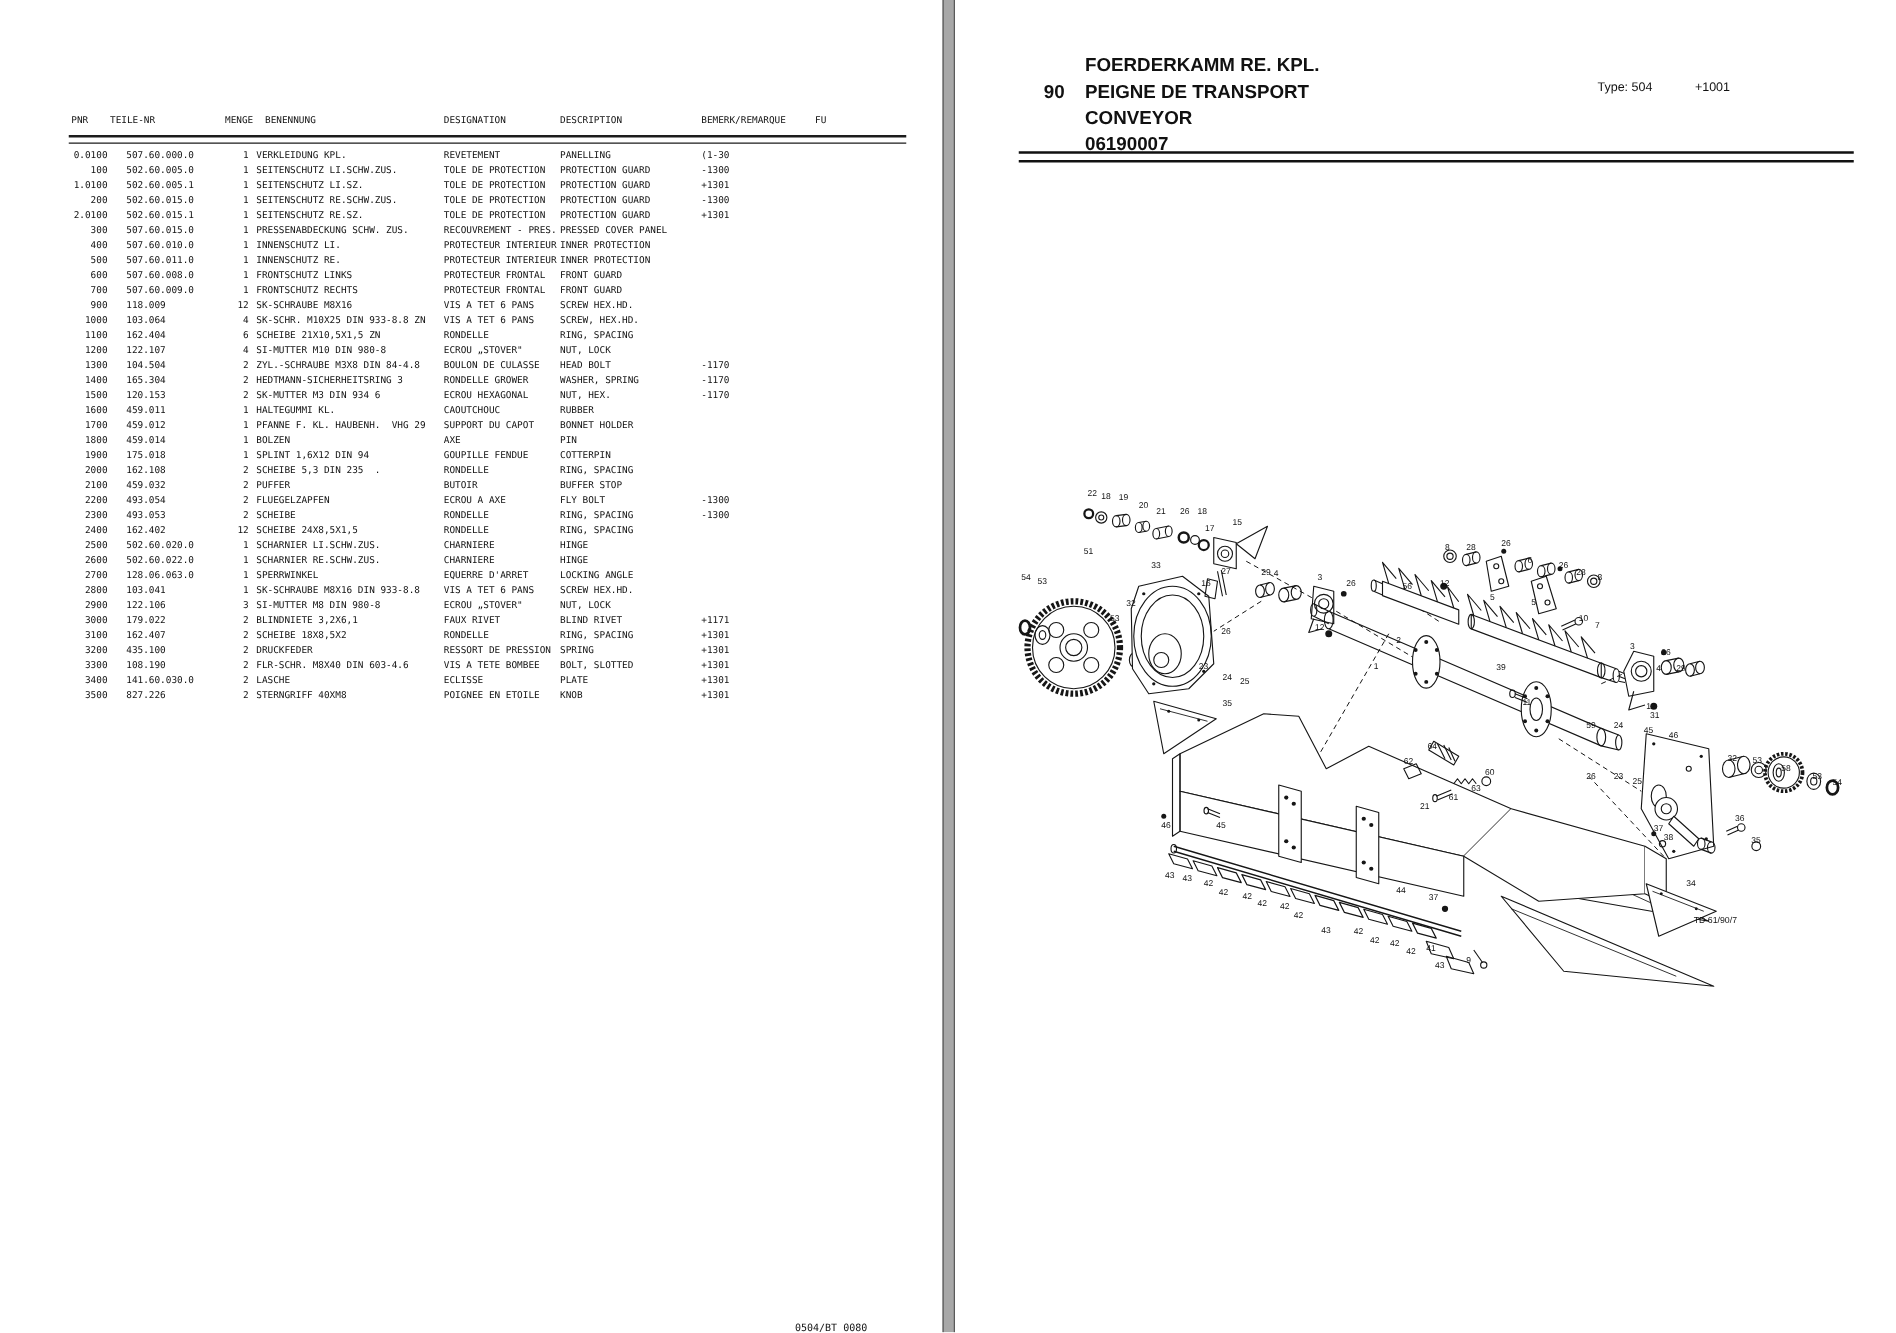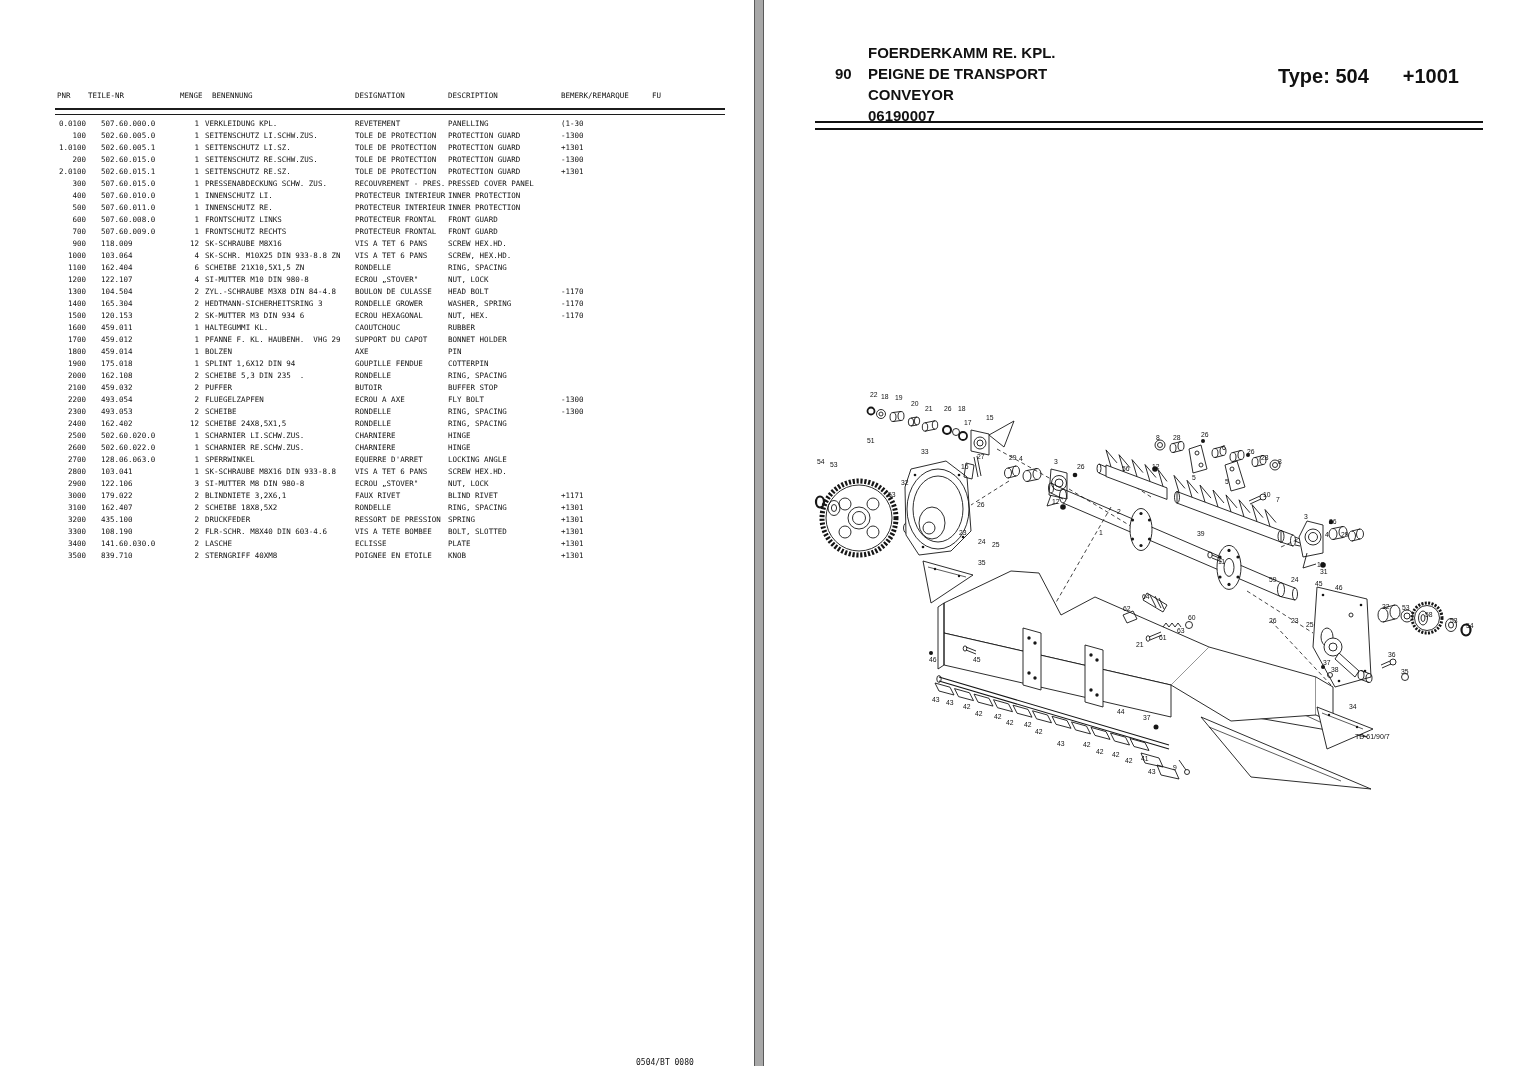--- a/index.html
+++ b/index.html
@@ -20,21 +20,21 @@
   .c4{padding-left:6px}.c5{padding-left:6px}.c6{padding-left:6px}.c7{padding-left:7px}
   .page-foot{position:absolute;left:636px;top:1010px;font-size:8px;white-space:pre;}
   
   .divider{position:absolute;left:754px;top:0;width:10px;height:1066px;background:#a8a8a8;
            border-left:1px solid #5a5a5a;border-right:1px solid #5a5a5a;box-sizing:border-box;}
   
   .page-right{position:absolute;left:765px;top:0;width:752px;height:1066px;background:#fff;
               font-family:"Liberation Sans", sans-serif;}
   .pg-num{position:absolute;left:50px;top:65px;font-size:15px;font-weight:bold;margin-left:20px;}
   .title-block{position:absolute;left:103px;top:42px;font-size:15px;font-weight:bold;line-height:21px;white-space:pre;}
-  .type-info{position:absolute;left:513px;top:65px;font-size:20px;font-weight:bold;}
+  .type-info{position:absolute;left:513px;top:65px;font-size:10px;font-weight:normal;}
   .type-info .plus{margin-left:34px;}
   .rule-dbl2{position:absolute;left:50px;top:121px;width:668px;height:5px;
              border-top:2.5px solid #111;border-bottom:2.5px solid #111;}
   
   .diagram{position:absolute;left:46px;top:385px;width:665px;height:425px;}
   .diagram svg{position:absolute;left:0;top:0;}
   .drawing-ref{position:absolute;left:544px;top:348px;font-size:7px;font-family:"Liberation Sans",sans-serif;}
   #callouts text{font-family:"Liberation Sans",sans-serif;font-size:6.8px;fill:#111;}
 </style>
 </head>
@@ -447,21 +447,21 @@
           <span class="c3">2</span>
           <span class="c4">LASCHE</span>
           <span class="c5">ECLISSE</span>
           <span class="c6">PLATE</span>
           <span class="c7">+1301</span>
           <span class="c8"></span>
         </div>
         <div class="trow">
           <span class="c0">35</span>
           <span class="c1">00</span>
-          <span class="c2">839.710</span>
+          <span class="c2">827.226</span>
           <span class="c3">2</span>
           <span class="c4">STERNGRIFF 40XM8</span>
           <span class="c5">POIGNEE EN ETOILE</span>
           <span class="c6">KNOB</span>
           <span class="c7">+1301</span>
           <span class="c8"></span>
         </div>
       </div>
     <div class="page-foot">0504/BT 0080</div>
   </div>

